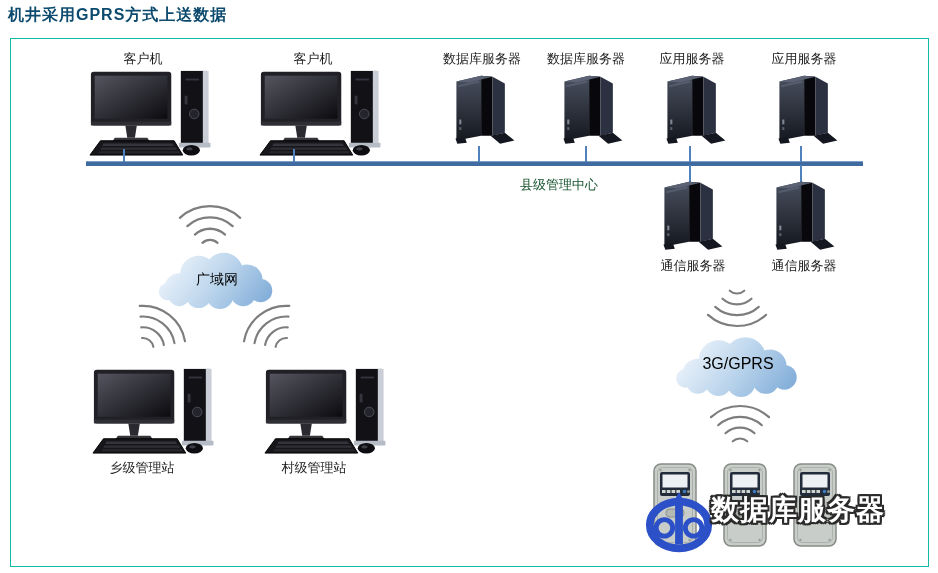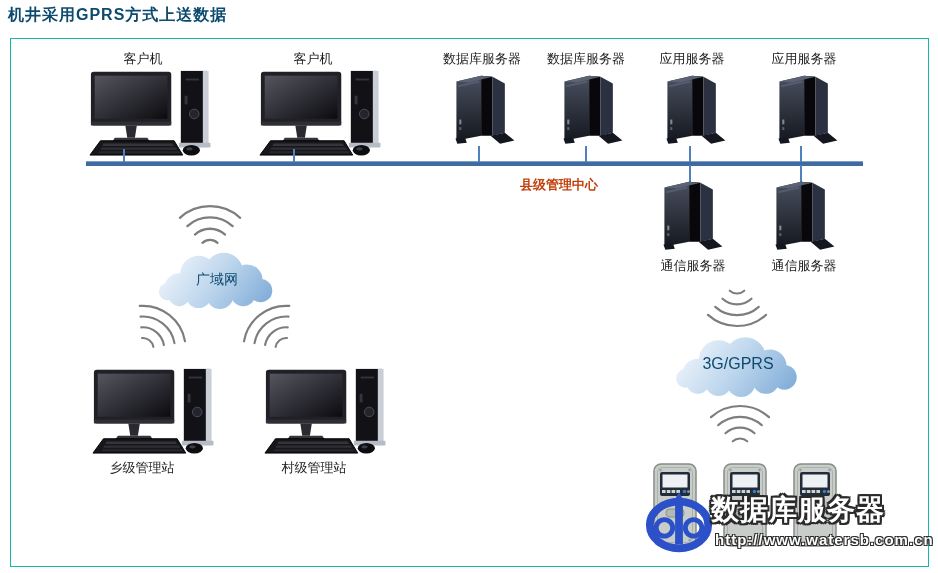--- a/index.html
+++ b/index.html
@@ -21,26 +21,26 @@
     white-space:nowrap;
   }
   .bus-line{
     position:absolute;left:75px;top:122px;width:777px;height:4px;
     background:#3f6ba0;border-top:1px solid #7e9fc6;
   }
   .drop{
     position:absolute;width:2px;background:#4f81bd;
   }
   .bus-label{
-    position:absolute;left:509px;top:137px;font-size:13px;color:#c2410c;white-space:nowrap;font-weight:bold;
+    position:absolute;left:509px;top:137px;font-size:13px;color:#14532d;white-space:nowrap;
   }
   .cloud-box{position:absolute;}
   .cloud-box svg{position:absolute;left:0;top:0;}
   .cloud-label{
-    position:absolute;left:0;right:0;text-align:center;color:#0c4a6e;
+    position:absolute;left:0;right:0;text-align:center;color:#000000;
     font-size:14px;
   }
   .cloud-label.big{font-size:16px;}
   .wifi{position:absolute;}
   .caption{
     position:absolute;left:130px;top:489px;width:680px;text-align:center;
     font-size:17px;font-weight:bold;color:#2a5f9e;letter-spacing:1px;
   }
   .wm-site{
     position:absolute;left:700px;top:452px;font-size:28px;font-weight:bold;color:#ffffff;
@@ -259,15 +259,14 @@
     </svg>
   <svg class="abs" style="left:782px;top:424px;" width="44" height="84">
       <use href="#sym-device"></use>
     </svg>
 
 
   <svg class="abs" style="left:633px;top:449px;" width="70" height="70">
       <use href="#sym-logo"></use>
     </svg>
   <div class="wm-site">数据库服务器</div>
-  <div class="wm-url">http://www.watersb.com.cn</div>
 
 </div>
 
 </body></html>

